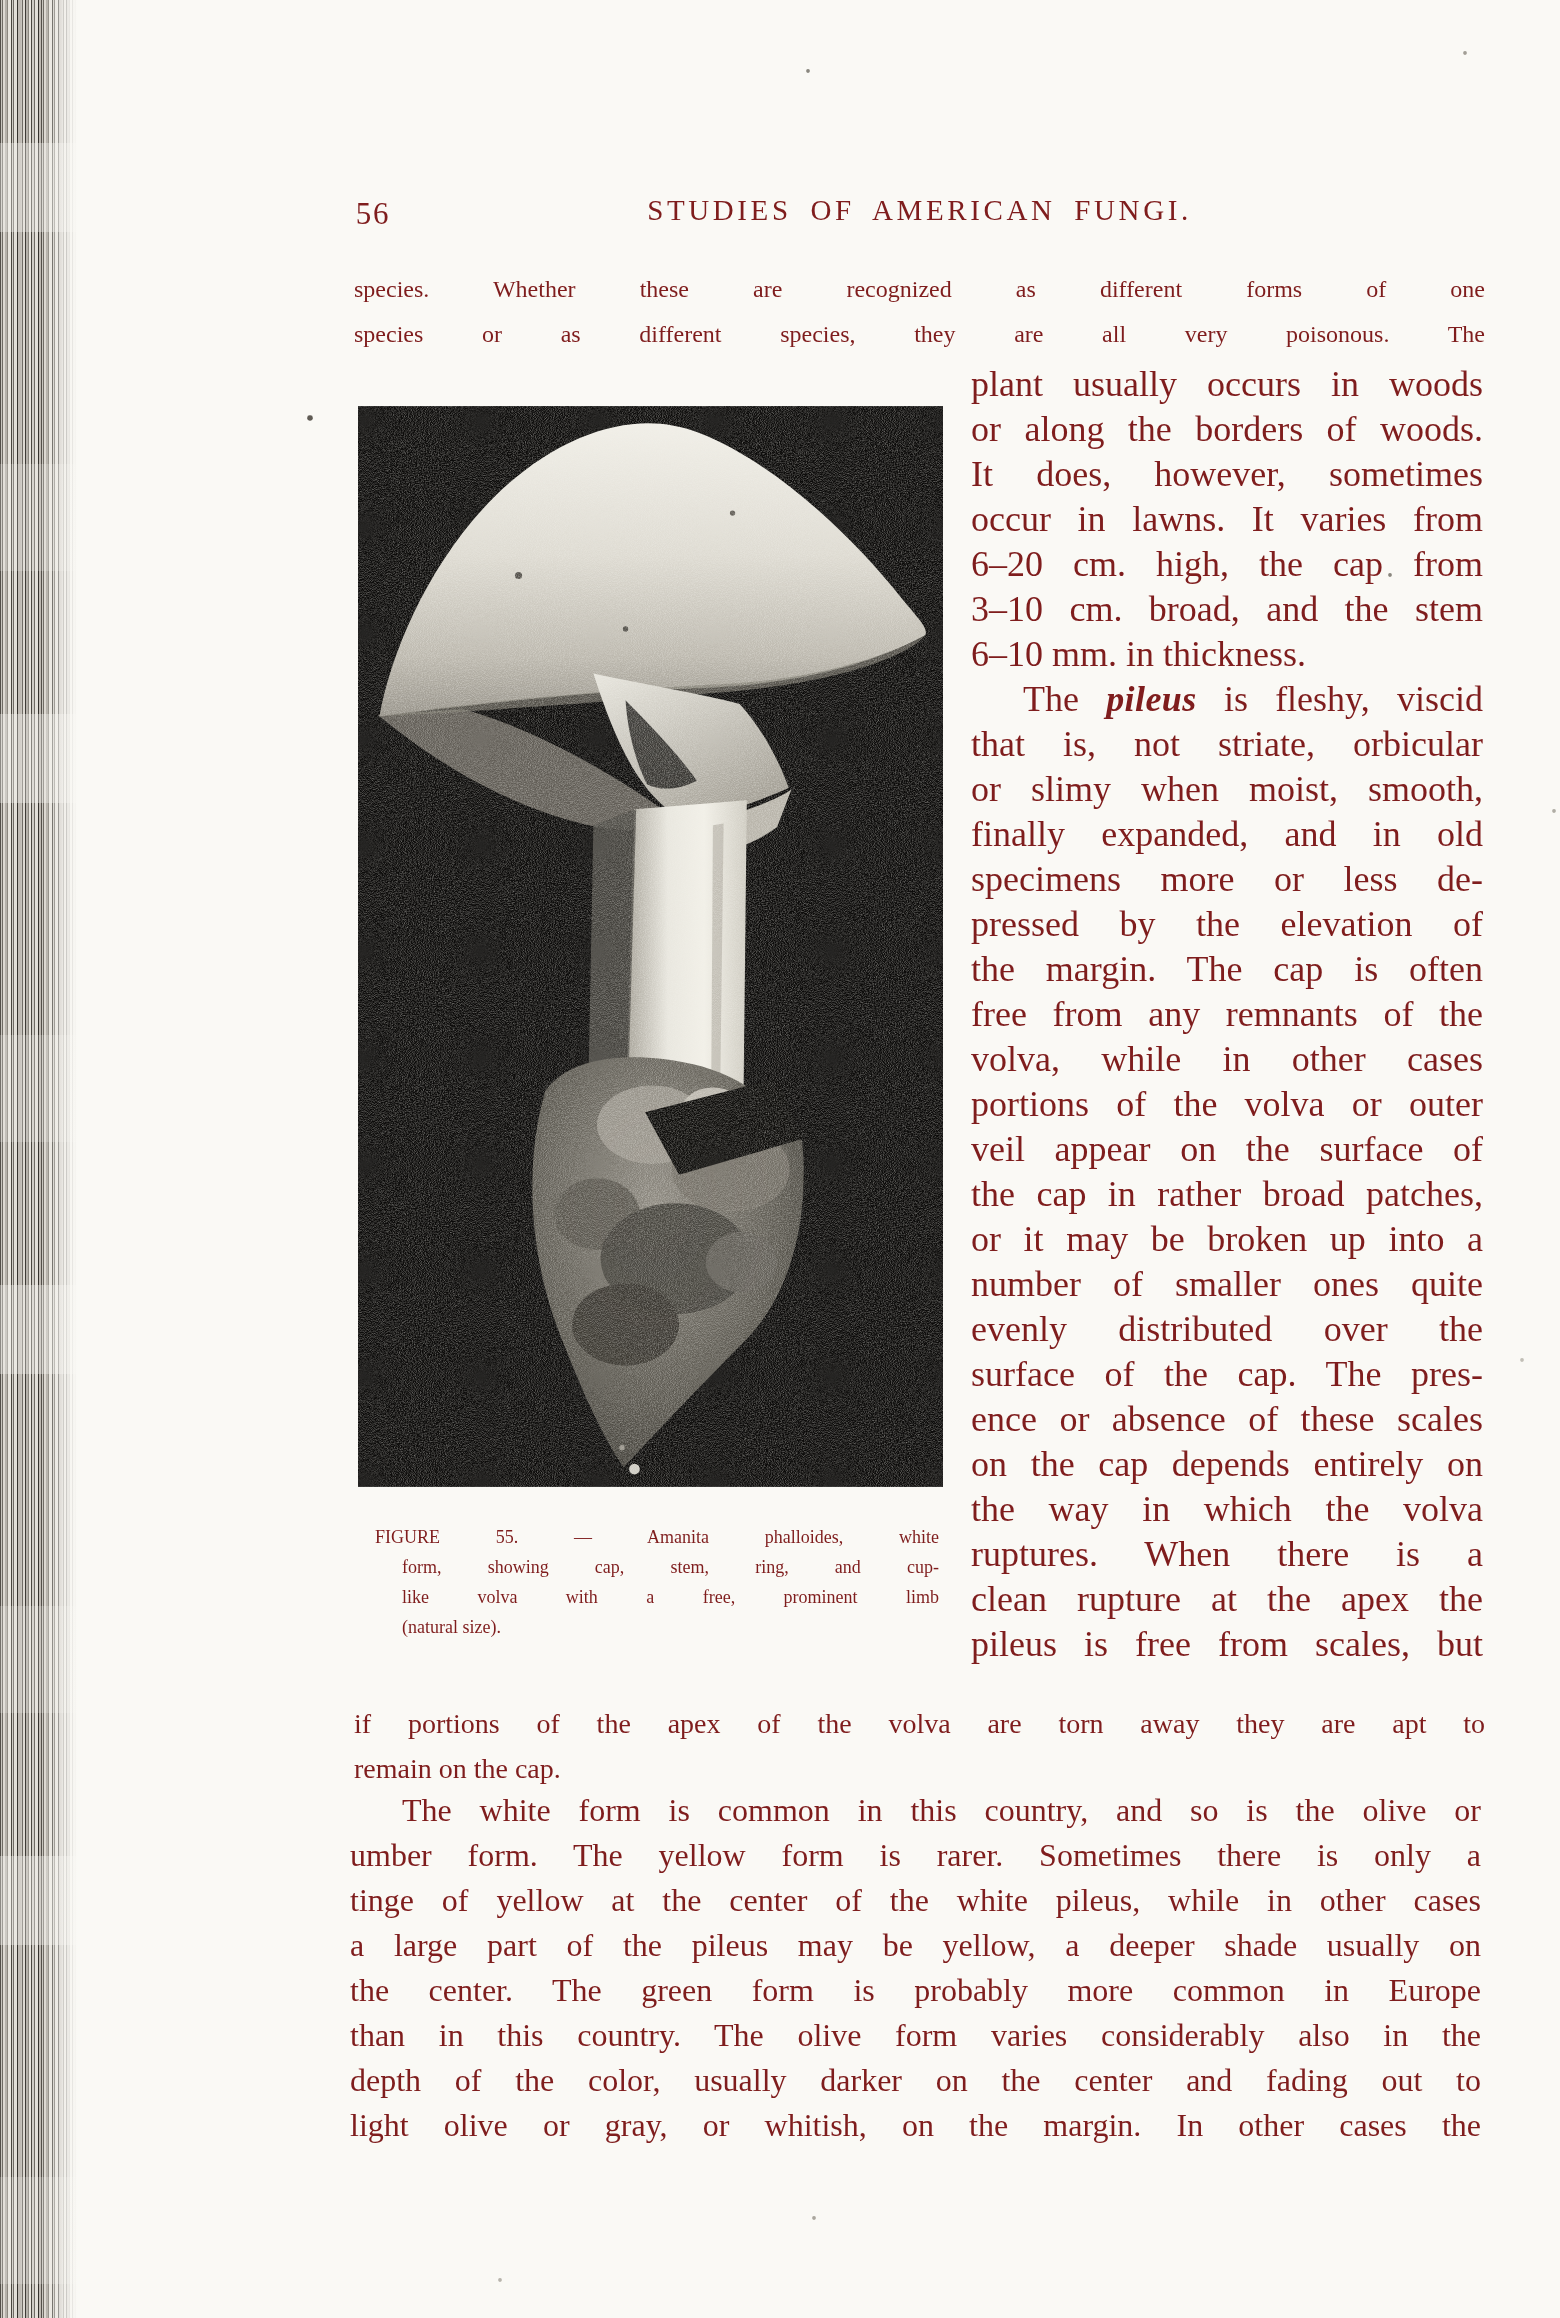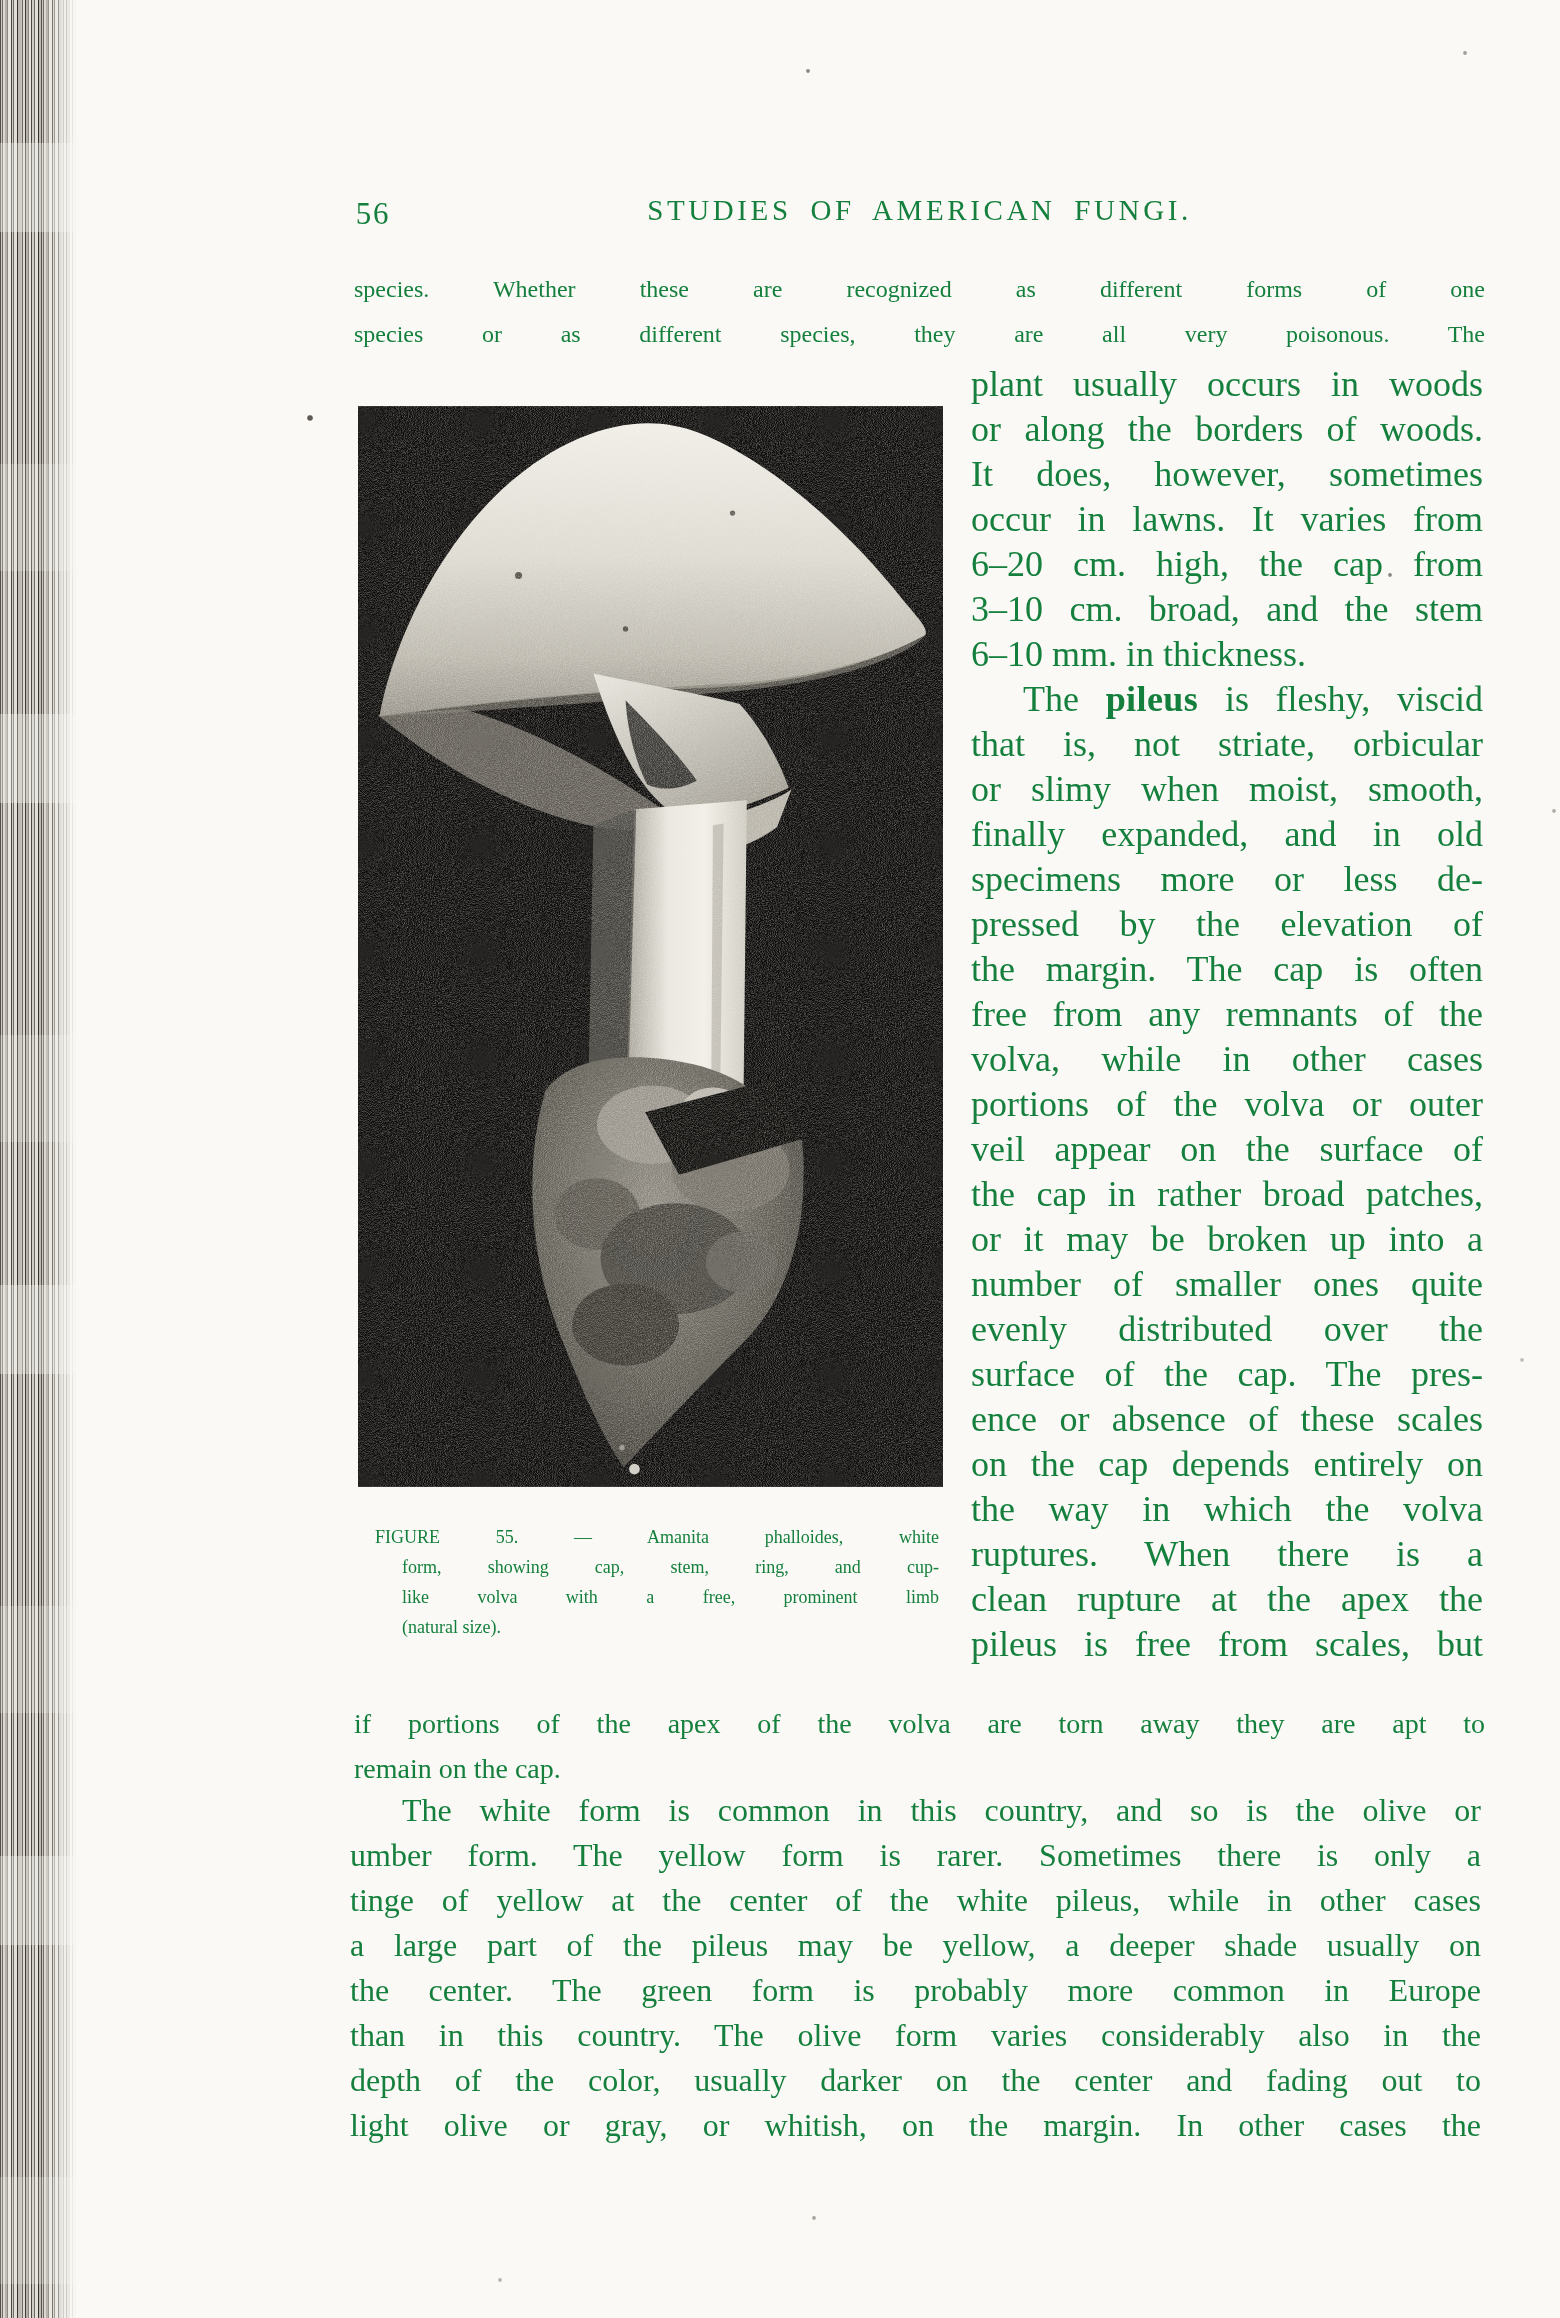--- a/index.html
+++ b/index.html
@@ -1,18 +1,18 @@
 <!DOCTYPE html>
 <html style="font-size:14.3px"><head>
 <meta charset="utf-8">
 <style>
   html,body{margin:0;padding:0;background:#dddbd5;}
   .page{
     position:relative;width:1561px;height:2319px;background:#faf9f5;
-    font-family:"Liberation Serif","DejaVu Serif",serif;color:#15803d;
+    font-family:"Liberation Serif","DejaVu Serif",serif;color:#7f1d1d;
     overflow:hidden;
   }
   
   .binding{
     position:absolute;left:0;top:0;width:77px;height:2319px;
     background:
       linear-gradient(90deg, rgba(250,249,245,0) 0px, rgba(250,249,245,0) 46px,
                       rgba(250,249,245,.65) 62px, #faf9f5 77px),
       repeating-linear-gradient(90deg,
         #54504a 0 0.9px, #c7c4bd 0.9px 1.8px, #706c65 1.8px 2.7px, #ddd9d2 2.7px 4.5px,
@@ -37,21 +37,21 @@
   }
   
   .pagehead{position:absolute;left:354px;top:194px;width:1131px;height:43px;}
   .pagenum{position:absolute;left:1.8px;top:1.8px;font-size:31px;letter-spacing:1.8px;}
   .runhead{display:block;text-align:center;font-size:29px;letter-spacing:3.6px;word-spacing:8px;}
   
   .block{position:absolute;}
   .line{text-align:justify;text-align-last:justify;white-space:normal;}
   .line.par-end{text-align-last:left;}
   .line.indent{text-indent:var(--ind,52px);}
-  .line b{font-weight:bold;letter-spacing:0.4px;}
+  .line b{font-weight:bold;letter-spacing:0.4px;font-style:italic;}
   .intro  {left:354px;top:267px;width:1131px;font-size:24px;line-height:45px;}
   .rightcol{left:971px;top:362px;width:512px;font-size:36px;line-height:45px;}
   .caption{left:375px;top:1522px;width:564px;font-size:18px;line-height:30px;--ind:27px;}
   .cont   {left:354px;top:1701px;width:1131px;font-size:28px;line-height:45px;}
   .closing{left:350px;top:1788px;width:1131px;font-size:32px;line-height:45px;}
   
   .photo{position:absolute;left:358px;top:406px;width:585px;height:1081px;margin:0;}
   .photo svg{display:block;width:100%;height:100%;}
 </style>
 </head>

